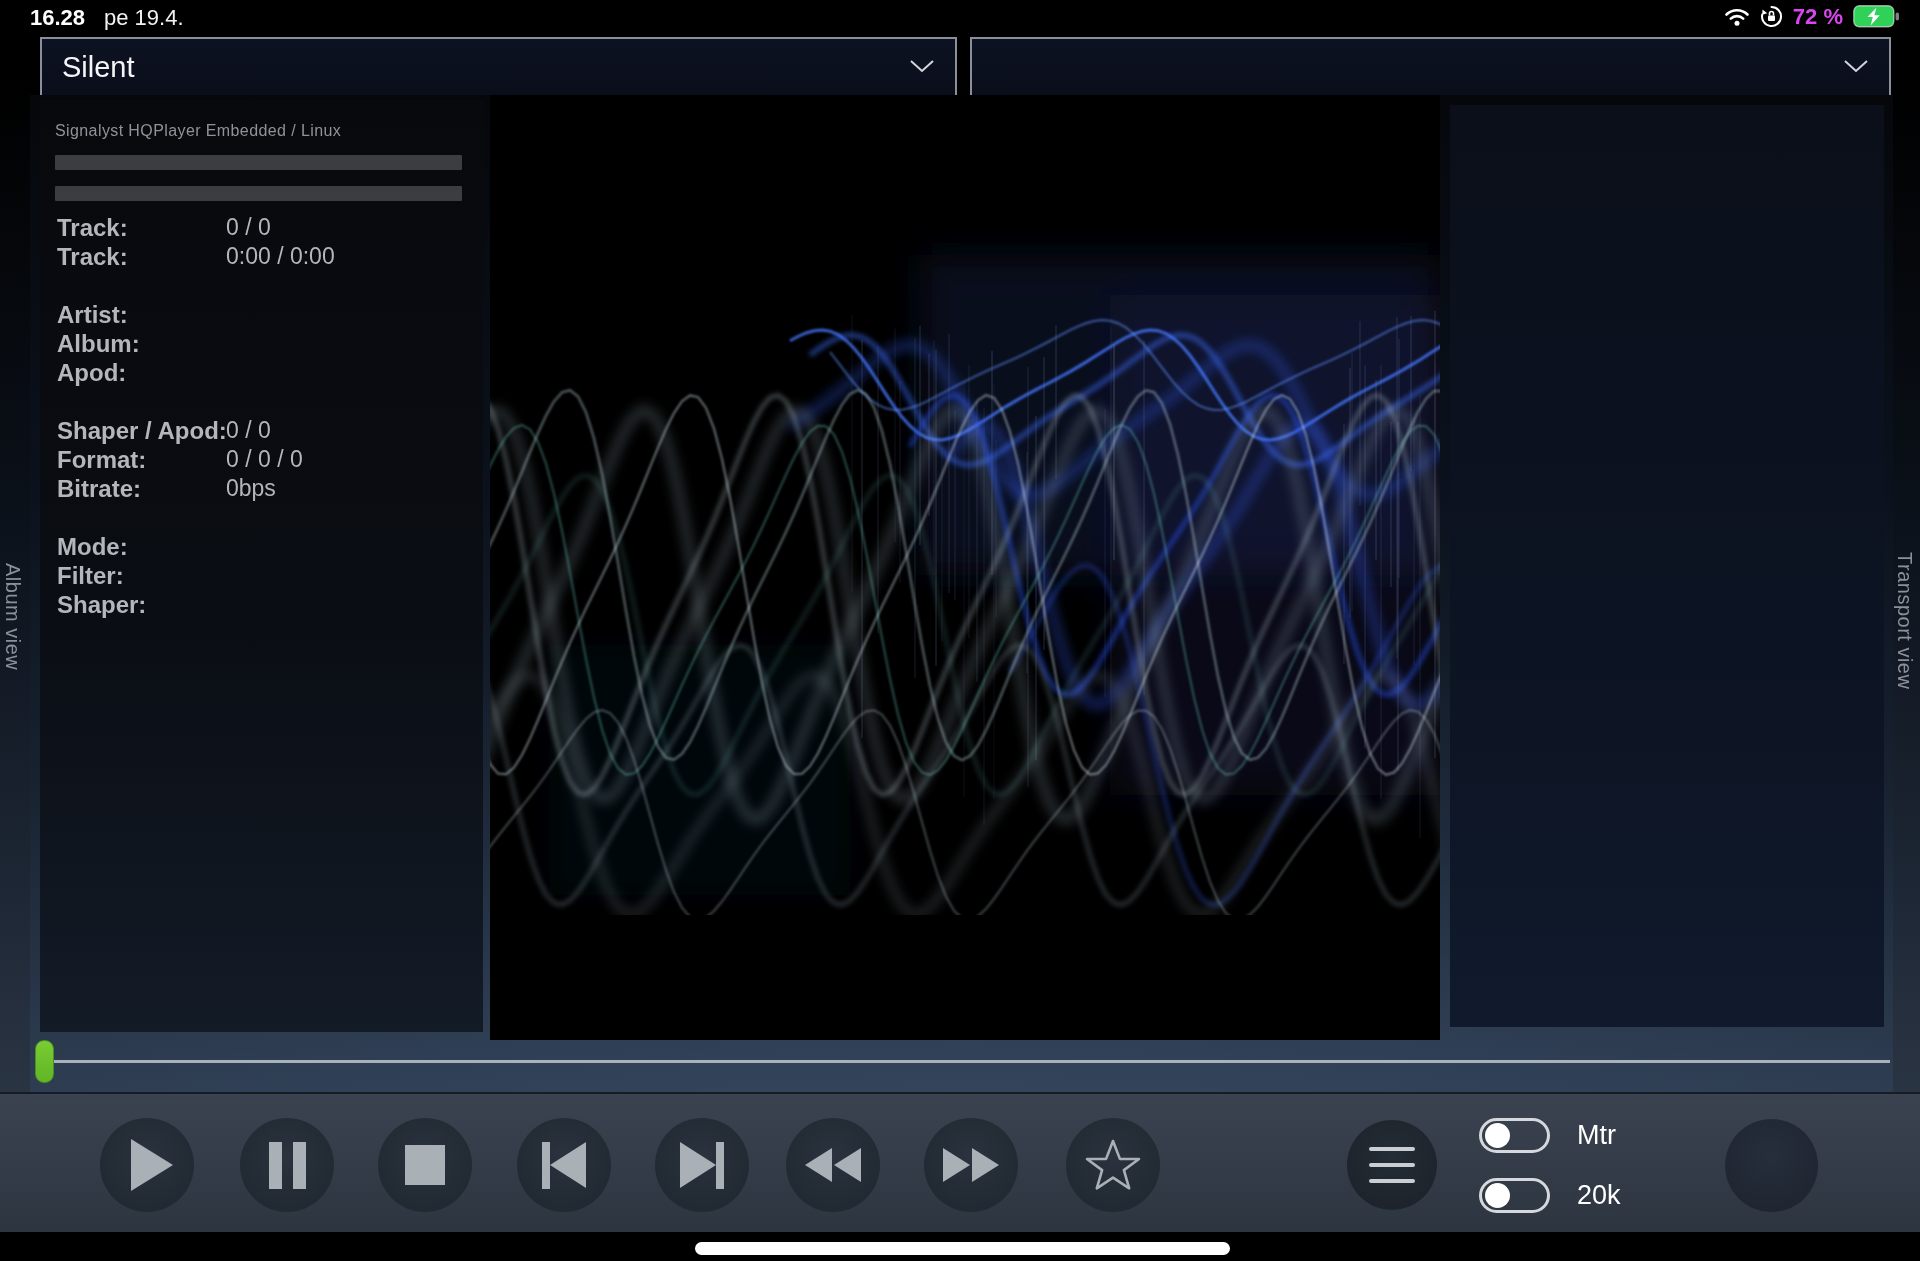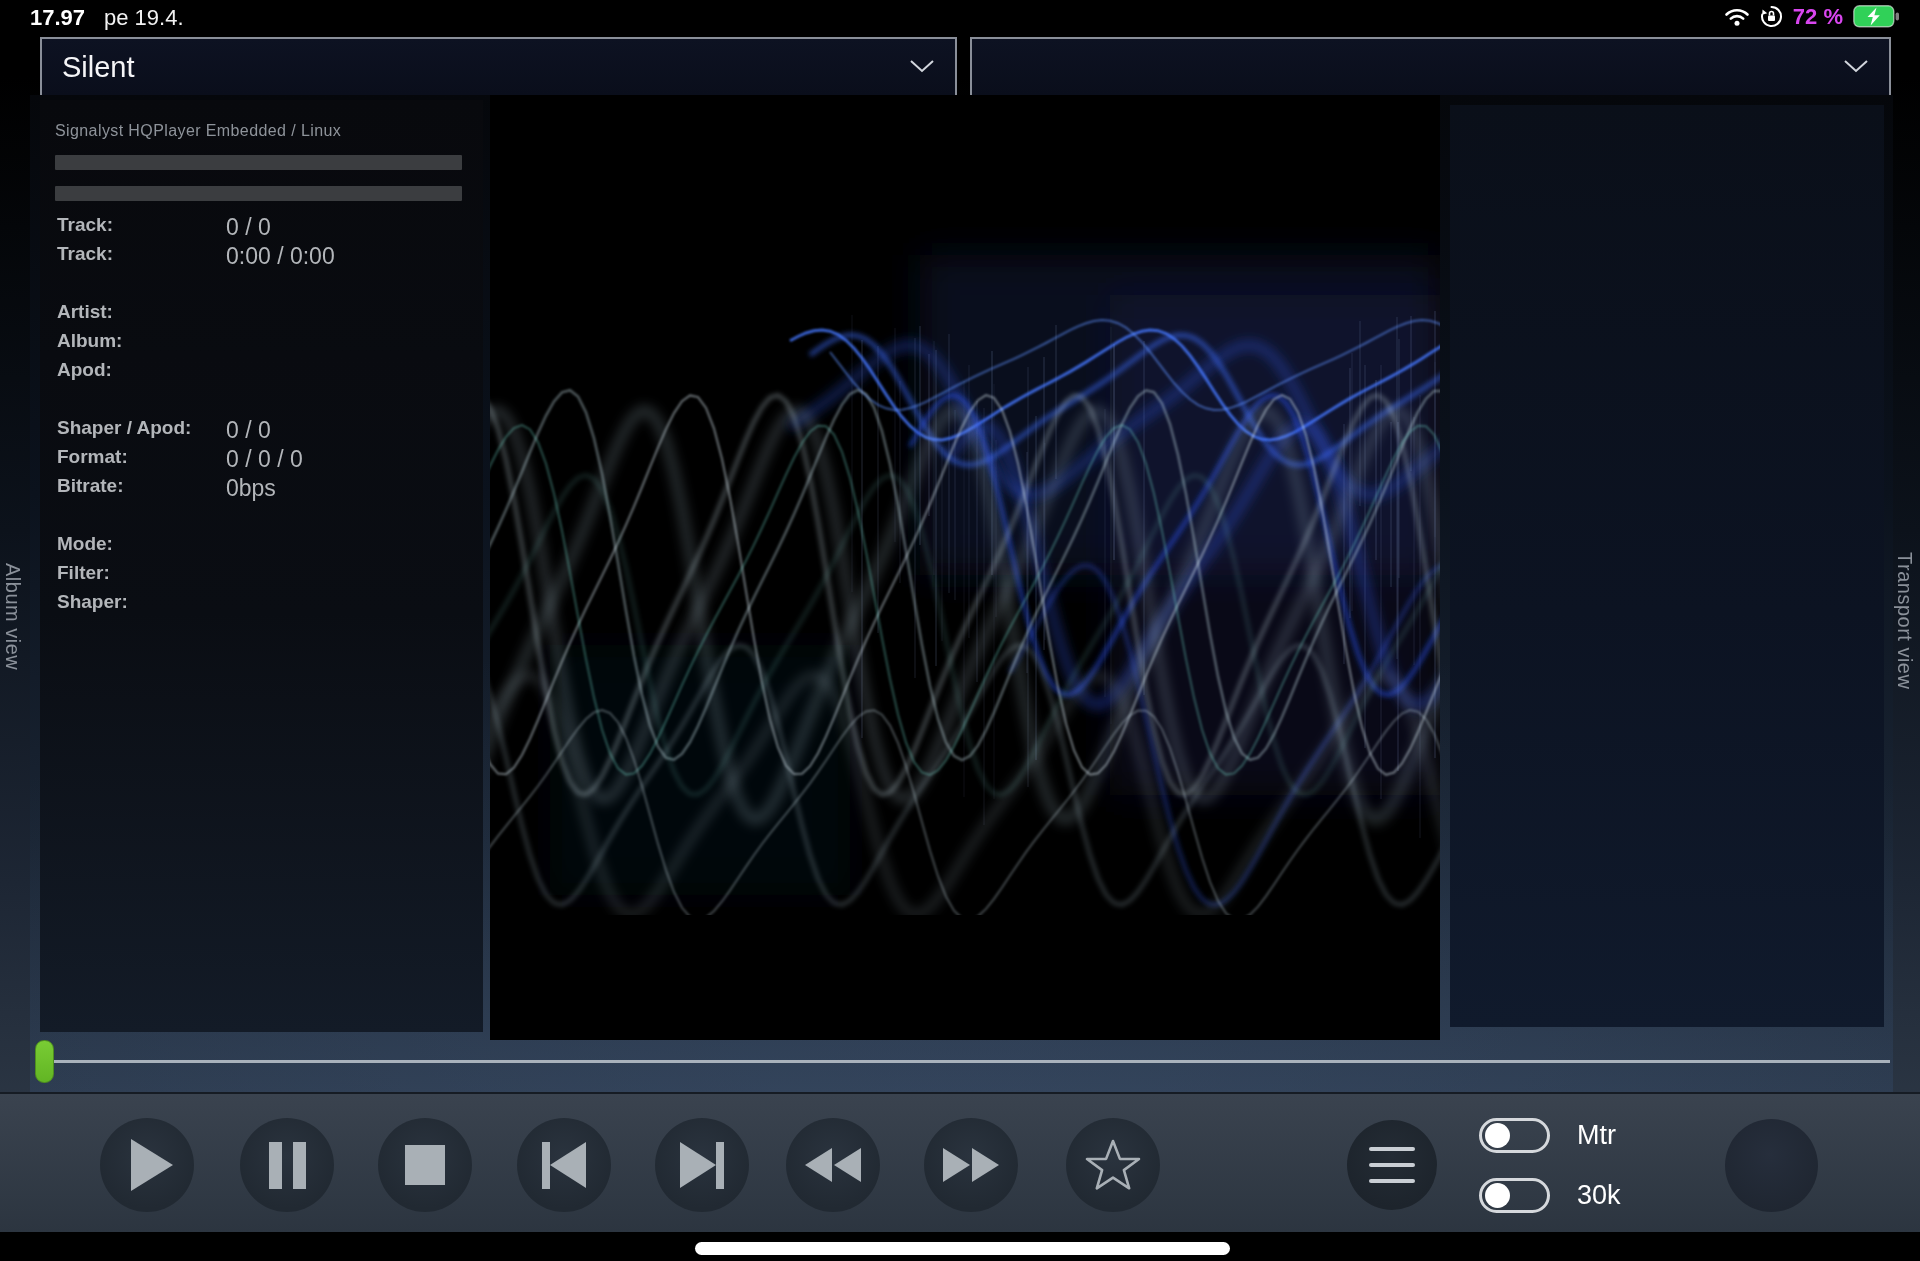--- a/index.html
+++ b/index.html
@@ -27,21 +27,21 @@
   
   .stage{position:absolute;left:30px;top:95px;width:1863px;height:997px;
          background:radial-gradient(120% 95% at 50% 112%,rgba(64,85,115,.50),rgba(0,0,0,0) 62%),
                     linear-gradient(180deg,#05070b 0%,#0b121d 40%,#1a2534 75%,#2b394c 100%);}
   .info-panel{position:absolute;left:10px;top:5px;width:443px;height:932px;
               background:linear-gradient(180deg,#08090d 0%,#0a0d13 55%,#131b27 100%);}
   .info-title{position:absolute;left:15px;top:22px;font-size:16px;color:#8e939a;letter-spacing:.4px;}
   .meter{position:absolute;left:15px;width:407px;height:15px;background:#3b3d40;border-radius:1px;}
   .meter-1{top:55px;} .meter-2{top:86px;}
   .irow{position:absolute;left:0;width:100%;height:28px;}
-  .ilabel{position:absolute;left:17px;font-size:19px;font-weight:700;color:#b3b6ba;text-align:right;}
+  .ilabel{position:absolute;left:17px;font-size:24px;font-weight:700;color:#b3b6ba;text-align:right;}
   .ivalue{position:absolute;left:186px;font-size:23px;font-weight:400;color:#b3b6ba;}
   .artwork{position:absolute;left:460px;top:0;width:950px;height:945px;background:#000;overflow:hidden;}
   .artwork svg{position:absolute;left:0;top:120px;display:block;}
   .right-panel{position:absolute;left:1420px;top:10px;width:434px;height:922px;
                background:linear-gradient(180deg,#0a0f19 0%,#0c1322 55%,#101a2c 100%);}
   .seek-track{position:absolute;left:7px;top:965px;width:1853px;height:3px;background:#a9b2bc;}
   .seek-knob{position:absolute;left:5px;top:945px;width:17px;height:41px;border-radius:9px;
              background:linear-gradient(180deg,#79cc34,#62b524);border:1px solid #4e8f1f;}
   
   .transport-bar{position:absolute;left:0;top:1092px;width:100%;height:140px;
@@ -74,21 +74,21 @@
   
   .home-strip{position:absolute;left:0;top:1232px;width:100%;height:29px;background:#000;}
   .home-pill{position:absolute;left:695px;top:10px;width:535px;height:13px;border-radius:7px;background:#fff;}
 </style>
 </head>
 <body>
 
 <div class="page">
 
   <div class="status-bar">
-    <span class="sb-time">17.97</span>
+    <span class="sb-time">16.28</span>
     <span class="sb-date">pe 19.4.</span>
     <div class="sb-right">
       <svg width="26" height="20" viewBox="0 0 26 20">
         <path d="M2.5 7.5 a15,15 0 0 1 21,0" stroke="#fff" stroke-width="2.6" fill="none" stroke-linecap="round"></path>
         <path d="M6.8 11.6 a9,9 0 0 1 12.4,0" stroke="#fff" stroke-width="2.6" fill="none" stroke-linecap="round"></path>
         <circle cx="13" cy="16.3" r="2.5" fill="#fff"></circle>
       </svg>
       <svg width="23" height="23" viewBox="0 0 23 23">
         <path d="M11.5 2 a9.5,9.5 0 1 1 -9.3 7.6" stroke="#fff" stroke-width="2" fill="none" stroke-linecap="round"></path>
         <path d="M2.5 4.5 L2.2 9.8 L7.2 8.2 Z" fill="#fff"></path>
@@ -312,21 +312,21 @@
         </span>
     </div>
 
     <div class="toggle" style="top:24px">
         <span class="t-knob"></span>
       </div>
     <div class="toggle-label" style="top:24px">Mtr</div>
     <div class="toggle" style="top:84px">
         <span class="t-knob"></span>
       </div>
-    <div class="toggle-label" style="top:84px">30k</div>
+    <div class="toggle-label" style="top:84px">20k</div>
 
     <div class="tbtn knob-btn" style="left:1725px;top:25px;width:93px;height:93px"></div>
   </div>
 
   <div class="home-strip">
     <div class="home-pill"></div>
   </div>
 </div>
 
 </body></html>

